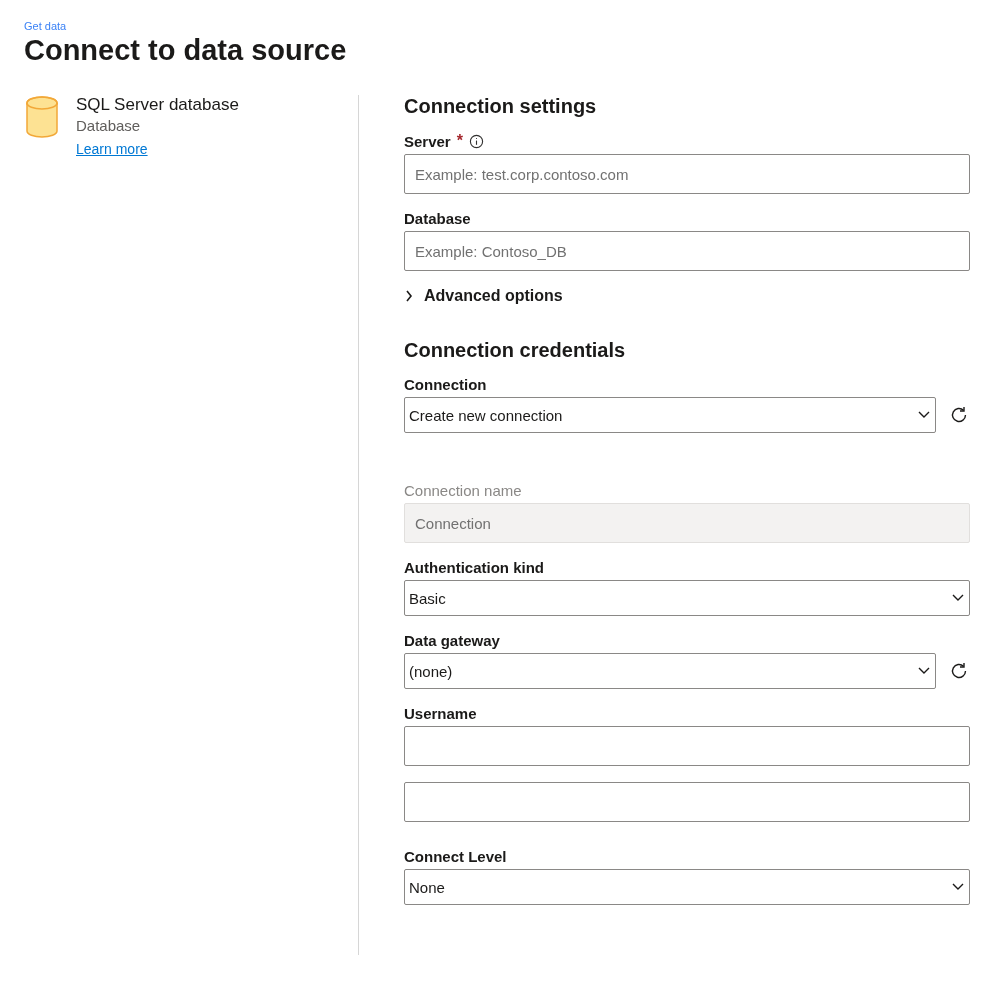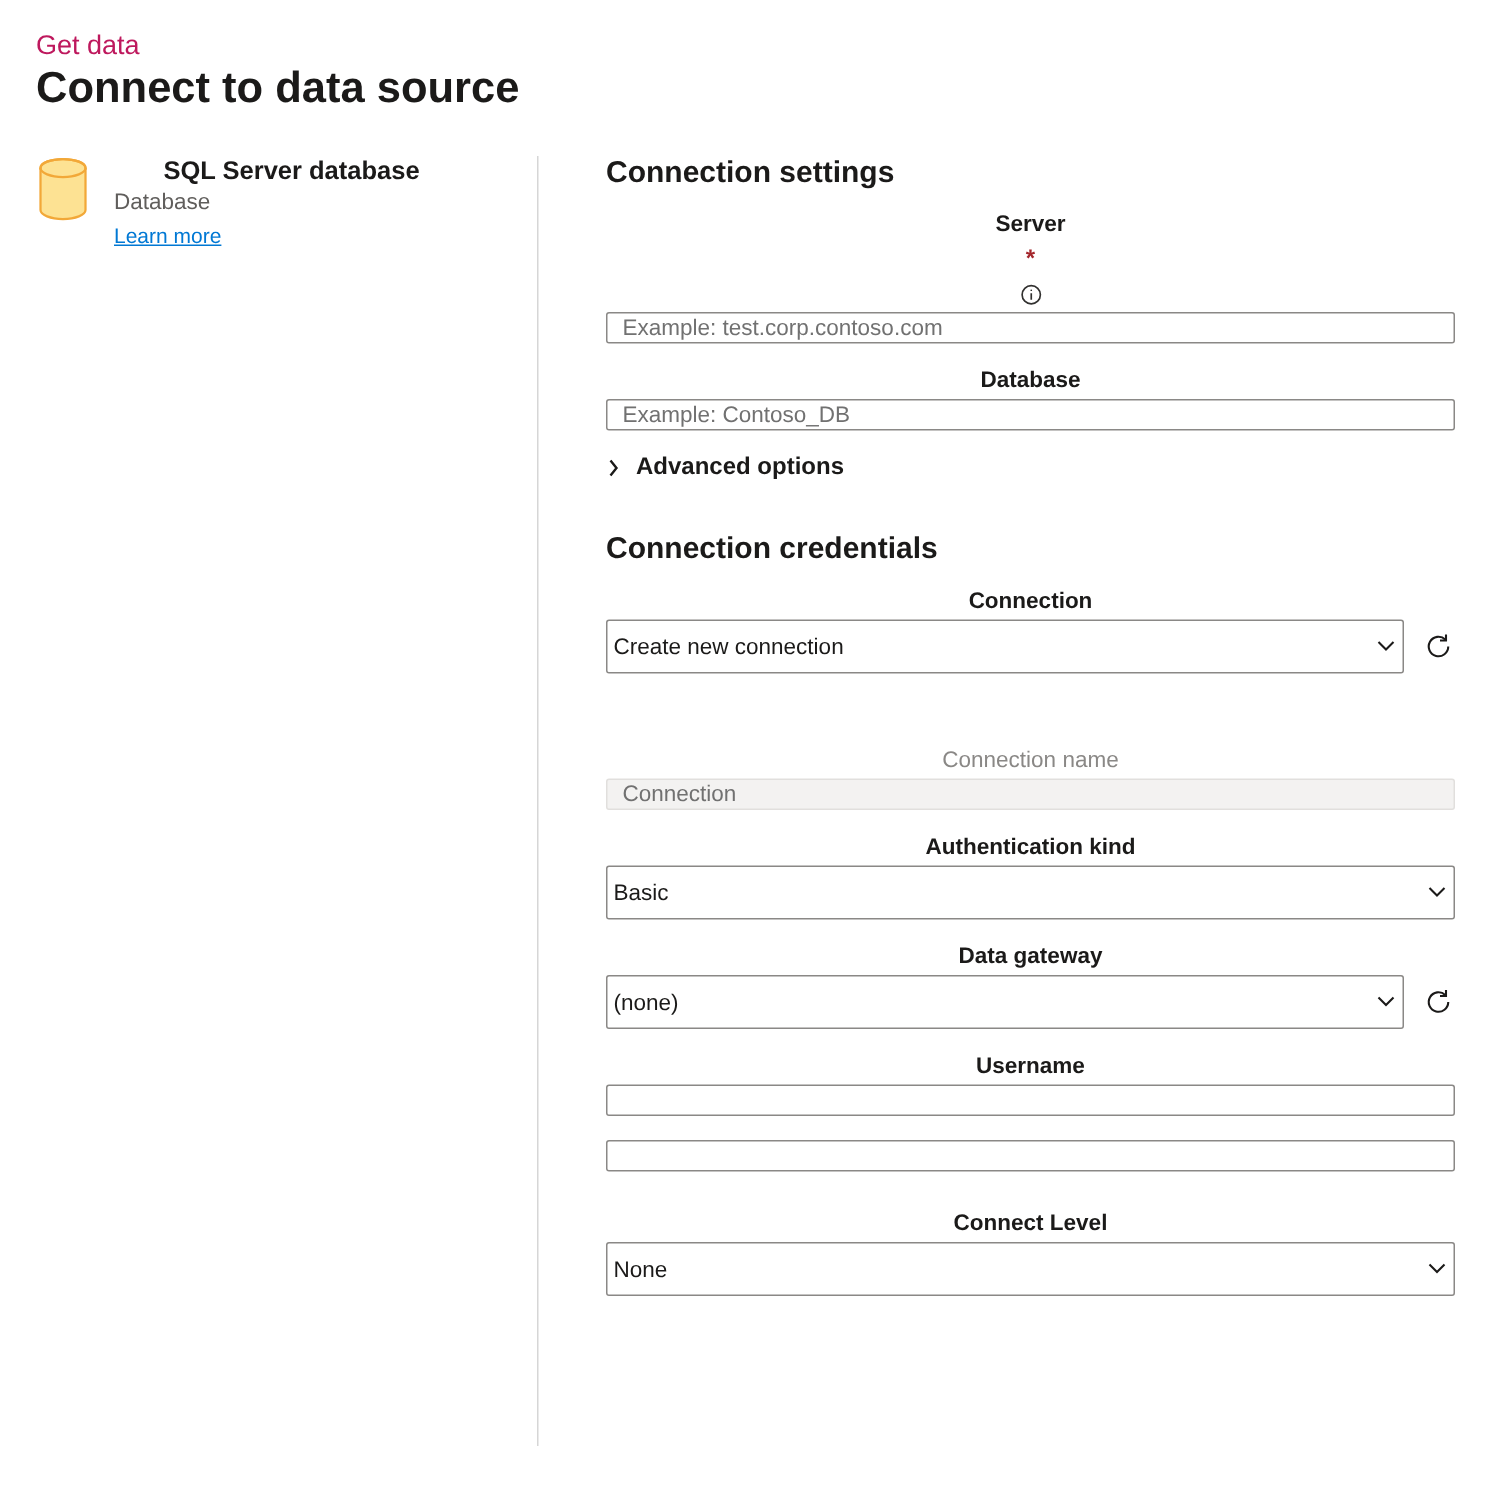--- a/index.html
+++ b/index.html
@@ -5,22 +5,22 @@
   * { box-sizing: border-box; }
   body {
     margin: 0;
     padding: 20px 24px;
     font-family: "Segoe UI", -apple-system, BlinkMacSystemFont, sans-serif;
     background: #ffffff;
     color: #1b1a19;
     width: 1004px;
   }
   .breadcrumb {
-    font-size: 18px;
-    color: #be185d;
+    font-size: 11px;
+    color: #3b82f6;
     margin-bottom: 2px;
   }
   .page-title {
     font-size: 29px;
     font-weight: 600;
     margin: 0 0 28px 0;
     color: #1b1a19;
   }
   .columns {
     display: flex;
@@ -39,24 +39,23 @@
   }
   .source-block {
     display: flex;
     gap: 16px;
   }
   .source-text {
     flex: 1;
   }
   .source-title {
     font-size: 17px;
-    font-weight: 700;
+    font-weight: 400;
     color: #1b1a19;
     margin-bottom: 2px;
-    margin-left: 33px;
   }
   .source-sub {
     font-size: 15px;
     color: #605e5c;
     margin-bottom: 6px;
   }
   .learn-more {
     font-size: 14px;
     color: #0078d4;
     text-decoration: underline;
@@ -80,21 +79,20 @@
   }
   .field-with-icon .input-like,
   .field-with-icon .select-like {
     flex: 1;
   }
   .label-row {
     display: flex;
     align-items: center;
     gap: 6px;
     margin-bottom: 4px;
-    flex-direction: column;
   }
   .field-label {
     font-size: 15px;
     font-weight: 600;
     color: #1b1a19;
   }
   .field-label.muted {
     color: #8a8886;
     font-weight: 400;
     margin-top: 33px;
@@ -103,21 +101,21 @@
     color: #a4262c;
     font-weight: 600;
   }
   .info-icon {
     width: 16px; height: 16px;
     display: inline-flex; align-items:center; justify-content:center;
     color: #323130;
   }
   .input-like {
     width: 100%;
-    height: 21px;
+    height: 40px;
     border: 1px solid #8a8886;
     border-radius: 2px;
     padding: 0 10px;
     font-size: 15px;
     color: #1b1a19;
     background: #fff;
     outline: none;
   }
   .input-like::placeholder { color: #717171; }
   .input-like.disabled {

